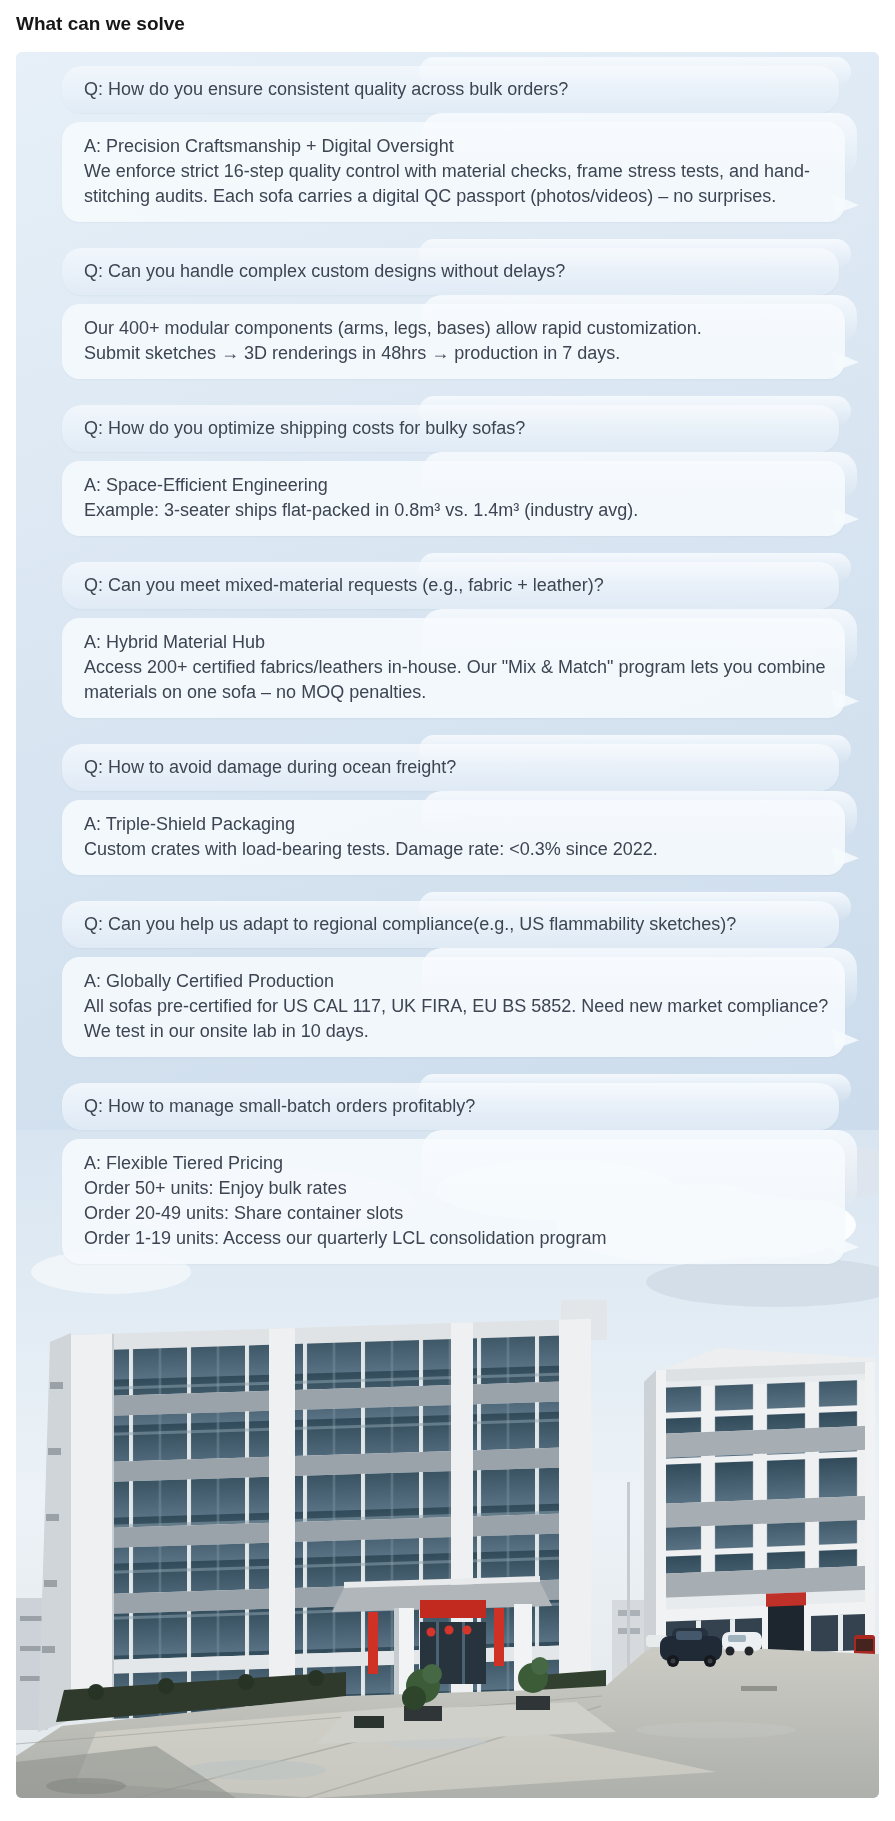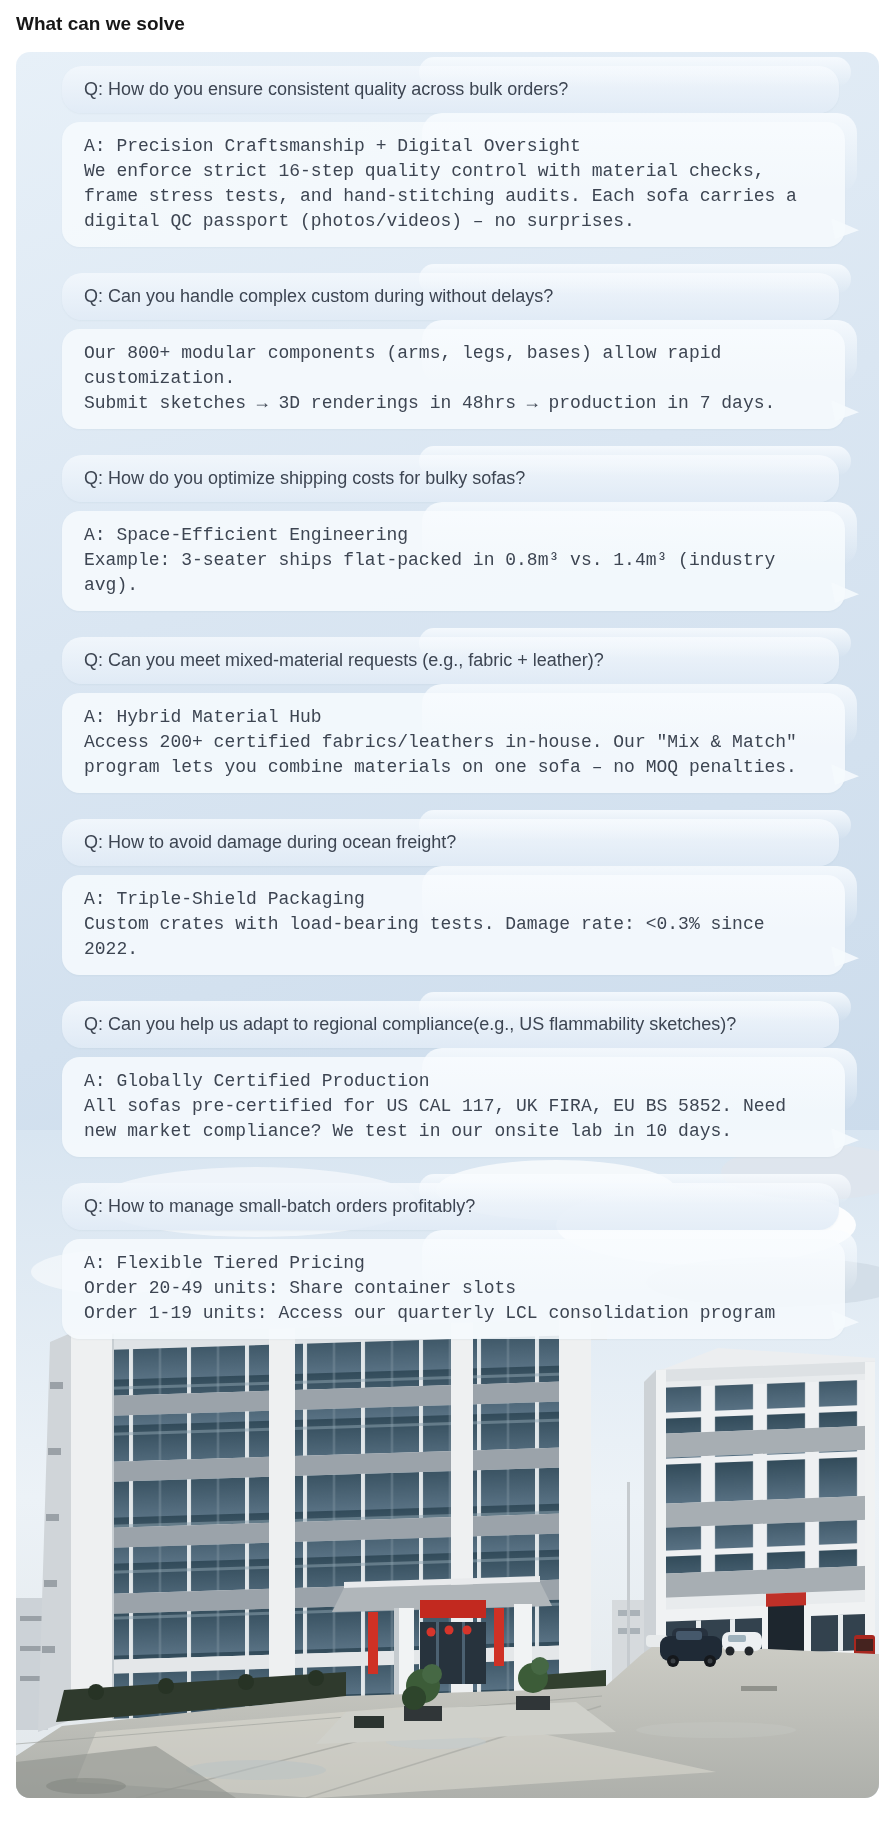--- a/index.html
+++ b/index.html
@@ -12,21 +12,21 @@
     margin:13px 16px 0 16px;
     font-size:19px;
     line-height:22px;
     font-weight:700;
     color:#171717;
   }
   .panel{
     position:relative;
     margin:17px 16px 4px 16px;
     height:1746px;
-    border-radius:14px;
+    border-radius:6px;
     overflow:hidden;
     background:linear-gradient(160deg,#e7f0f8 0%,#dae6f2 30%,#ccdcec 68%,#d2e0ee 100%);
   }
   .photo-wrap{
     position:absolute;
     left:0;right:0;bottom:0;
     height:668px;
     z-index:1;
   }
   .photo-wrap svg{width:100%;height:100%;display:block;}
@@ -60,21 +60,20 @@
   .q-bubble{
     margin:0 6px 9px 0;
     padding:11px 22px;
     background:linear-gradient(180deg,rgba(242,247,252,0.95),rgba(225,235,246,0.88));
   }
   .a-bubble{
     margin:0;
     padding:12px 16px 13px 22px;
     border-radius:18px;
     background:rgba(245,249,253,0.90);
-    font-family:Liberation Mono, monospace;
   }
   .a-bubble::after{
     content:"";
     position:absolute;
     right:-14px;
     bottom:8px;
     width:28px;
     height:22px;
     background:rgba(245,249,253,0.90);
     clip-path:polygon(0 4%,100% 60%,14% 100%);
@@ -257,25 +256,25 @@
     <div class="bubble a-bubble">
       <div>A: Precision Craftsmanship + Digital Oversight</div>
       <div>
             <div>We enforce strict 16-step quality control with material checks, frame stress tests, and hand-stitching audits. Each sofa carries a digital QC passport (photos/videos) – no surprises.</div>
           </div>
     </div>
   </div>
 
   <div class="faq-item">
     <div class="bubble q-bubble">
-      <span>Q: Can you handle complex custom during without delays?</span>
-    </div>
-    <div class="bubble a-bubble">
-      <div>
-            <div>Our 800+ modular components (arms, legs, bases) allow rapid customization.</div>
+      <span>Q: Can you handle complex custom designs without delays?</span>
+    </div>
+    <div class="bubble a-bubble">
+      <div>
+            <div>Our 400+ modular components (arms, legs, bases) allow rapid customization.</div>
             <div>Submit sketches → 3D renderings in 48hrs → production in 7 days.</div>
           </div>
     </div>
   </div>
 
   <div class="faq-item">
     <div class="bubble q-bubble">
       <span>Q: How do you optimize shipping costs for bulky sofas?</span>
     </div>
     <div class="bubble a-bubble">
@@ -322,19 +321,20 @@
     </div>
   </div>
 
   <div class="faq-item">
     <div class="bubble q-bubble">
       <span>Q: How to manage small-batch orders profitably?</span>
     </div>
     <div class="bubble a-bubble">
       <div>A: Flexible Tiered Pricing</div>
       <div>
+            <div>Order 50+ units: Enjoy bulk rates</div>
             <div>Order 20-49 units: Share container slots</div>
             <div>Order 1-19 units: Access our quarterly LCL consolidation program</div>
           </div>
     </div>
   </div>
 </div>
 </section>
 
 </body></html>

